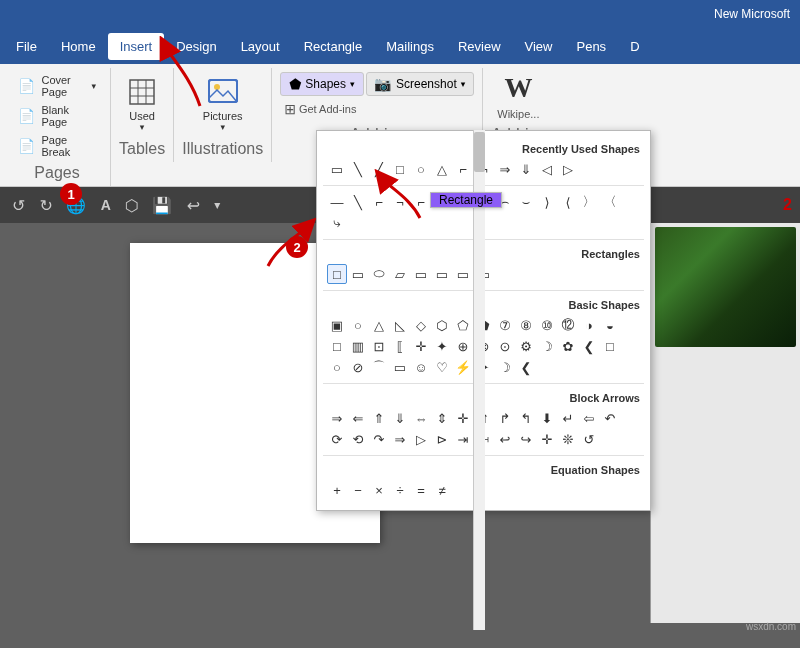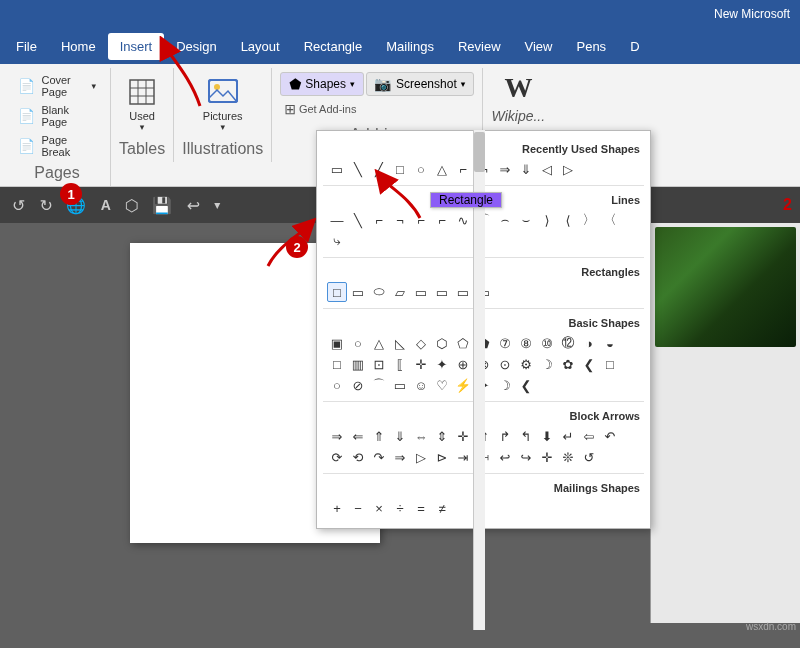--- a/index.html
+++ b/index.html
@@ -369,21 +369,21 @@
           </div>
         </div>
       </div>
     </div>
     <div class="ribbon-group-label">Add-ins</div>
   </div>
 
   <div class="ribbon-group">
     <div style="display:flex; flex-direction:column; align-items:center; gap:4px;">
       <div style="font-size:28px; font-family: serif; font-weight:bold; color:#333; cursor:pointer;">W</div>
-      <div style="font-size:14px; color:#555;font-style:italic;">Wikipe...</div>
+      <div style="font-size:11px; color:#555;">Wikipe...</div>
     </div>
     <div class="ribbon-group-label">Add-ins</div>
   </div>
 
 </div>
 
 <div class="toolbar">
   <span class="toolbar-item">↺</span>
   <span class="toolbar-item">↻</span>
   <span class="toolbar-item">🌐</span>
@@ -423,21 +423,20 @@
     <div class="shape-cell">⌐</div>
     <div class="shape-cell">¬</div>
     <div class="shape-cell">⇒</div>
     <div class="shape-cell">⇓</div>
     <div class="shape-cell">◁</div>
     <div class="shape-cell">▷</div>
   </div>
 
   <div class="section-sep"></div>
 
-  <div class="dropdown-section-title">Lines</div>
   <div class="shapes-grid">
     <div class="shape-cell">—</div>
     <div class="shape-cell">╲</div>
     <div class="shape-cell">⌐</div>
     <div class="shape-cell">¬</div>
     <div class="shape-cell">⌐</div>
     <div class="shape-cell">⌐</div>
     <div class="shape-cell">∿</div>
     <div class="shape-cell">⌒</div>
     <div class="shape-cell">⌢</div>
@@ -535,21 +534,21 @@
     <div class="shape-cell">⬶</div>
     <div class="shape-cell">↩</div>
     <div class="shape-cell">↪</div>
     <div class="shape-cell">✛</div>
     <div class="shape-cell">❊</div>
     <div class="shape-cell">↺</div>
   </div>
 
   <div class="section-sep"></div>
 
-  <div class="dropdown-section-title">Mailings Shapes</div>
+  <div class="dropdown-section-title">Equation Shapes</div>
   <div class="shapes-grid">
     <div class="shape-cell">+</div>
     <div class="shape-cell">−</div>
     <div class="shape-cell">×</div>
     <div class="shape-cell">÷</div>
     <div class="shape-cell">=</div>
     <div class="shape-cell">≠</div>
   </div>
 </div>
 

